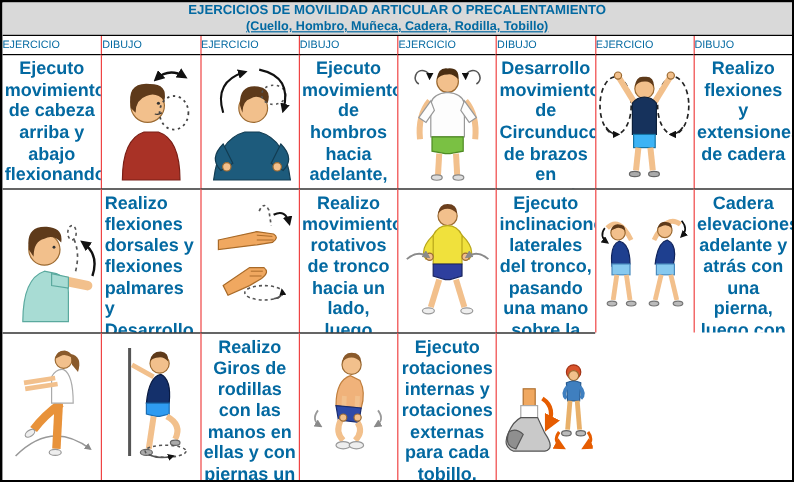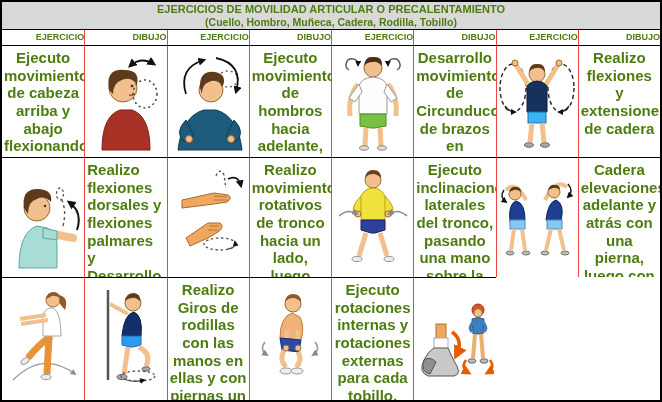--- a/index.html
+++ b/index.html
@@ -1,39 +1,39 @@
 <!DOCTYPE html>
 <html><head>
 <meta charset="utf-8">
 <style>
   html,body{margin:0;padding:0;background:#fff;}
   .sheet{
     width:662px;height:402px;box-sizing:border-box;
     border:2px solid #000;background:#fff;
-    font-family:"Liberation Sans",sans-serif;color:#4d7c0f;
+    font-family:"Liberation Sans",sans-serif;color:#0369a1;
     overflow:hidden;
   }
   .titlebox{
     background:#d9d9d9;border-bottom:1px solid #000;
     height:27px;text-align:center;overflow:hidden;
   }
   .t1{font-size:11px;font-weight:bold;line-height:14px;}
-  .t2{font-size:10.5px;font-weight:bold;line-height:13px;}
+  .t2{font-size:10.5px;font-weight:bold;line-height:13px;text-decoration:underline;}
   .grid{
     display:grid;
     grid-template-columns:repeat(8,1fr);
     grid-template-rows:15px 112px 120px 123px;
   }
   .grid>div{
     border-left:1px solid #ef4444;border-top:1px solid #000;
     box-sizing:border-box;overflow:hidden;
   }
   .grid>div:nth-child(8n+1){border-left:none;}
   .grid>div:nth-child(-n+8){border-top:none;}
-  .hcell{font-size:9px;font-weight:bold;text-align:right;line-height:14px;}
+  .hcell{font-size:9px;font-weight:normal;text-align:left;line-height:14px;}
   .tcell{font-size:15px;line-height:1.18;text-align:center;padding:3px 2px;font-weight:bold;}
   .tcell.left{text-align:left;}
   .dcell{display:flex;align-items:center;justify-content:center;}
   svg{display:block;}
 </style>
 </head>
 <body>
 
 <svg style="position:absolute;width:0;height:0" aria-hidden="true">
   <defs>

